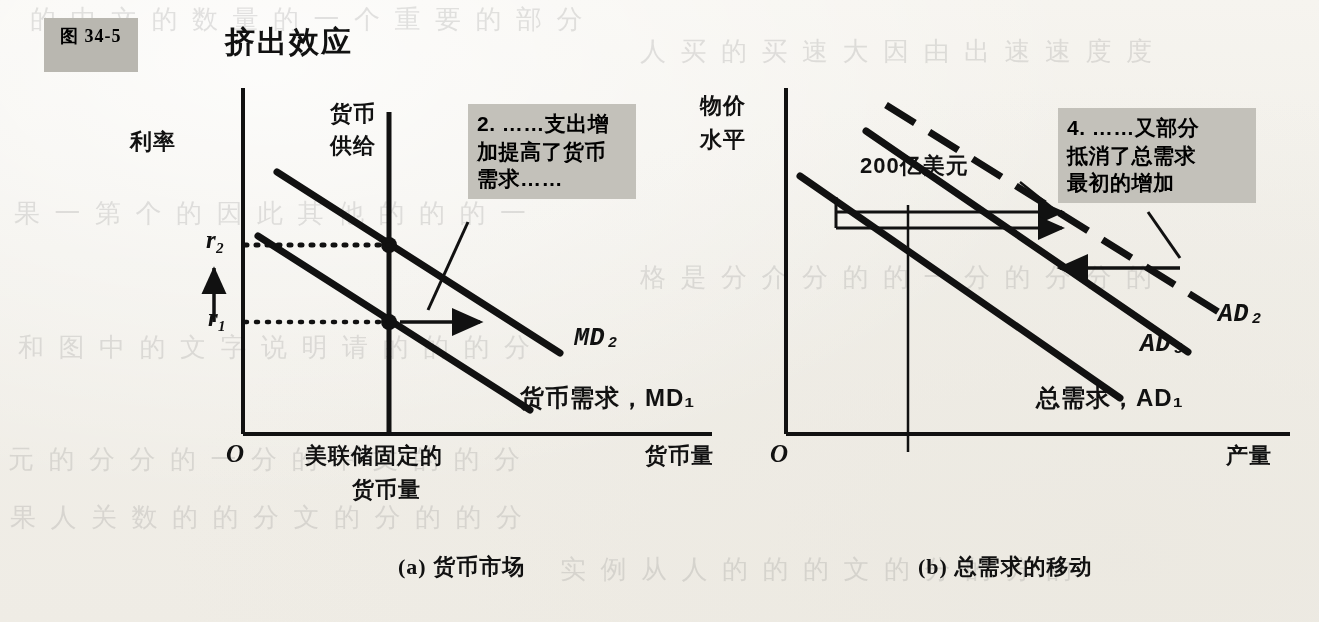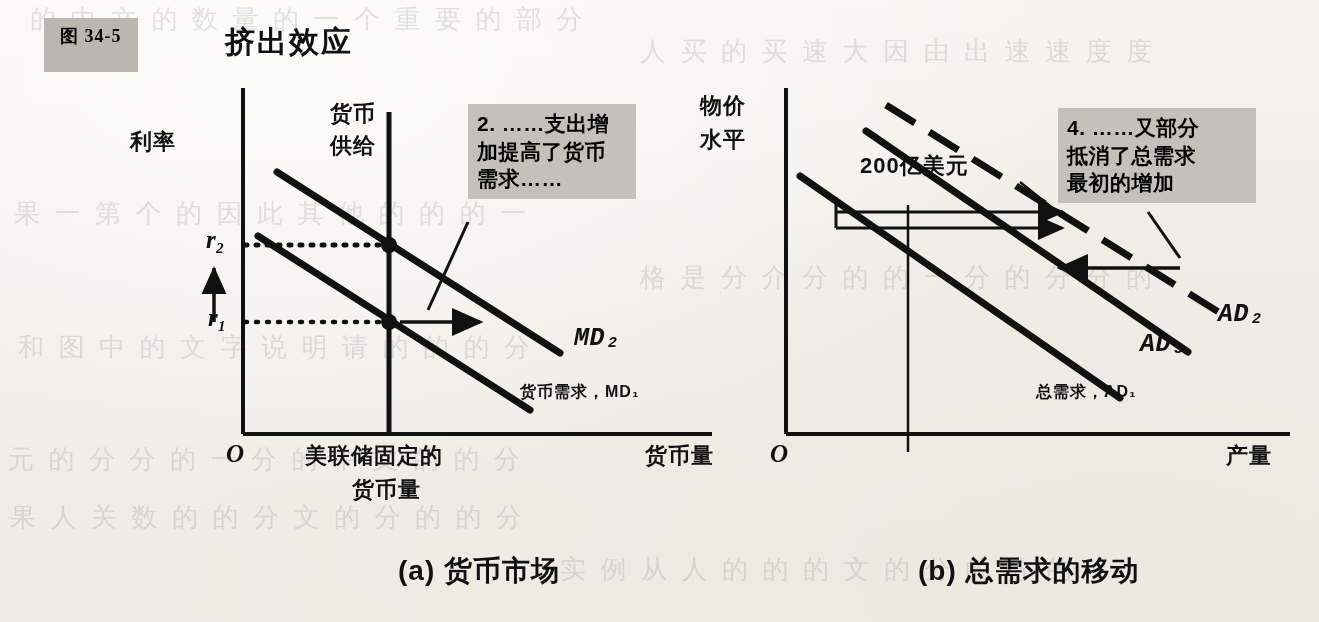--- a/index.html
+++ b/index.html
@@ -95,27 +95,28 @@
   }
   .origin {
     position: absolute;
     font-size: 25px;
     font-style: italic;
     font-family: "Liberation Serif", serif;
     font-weight: bold;
   }
   .panel-caption {
     position: absolute;
-    font-size: 28px;
-    font-weight: bold;
-    letter-spacing: 1px;
+    font-size: 22px;
+    font-weight: bold;
+    letter-spacing: 1px;
+    font-family: Liberation Serif, serif;
   }
   .mixed-label {
     position: absolute;
-    font-size: 16px;
+    font-size: 24px;
     font-weight: bold;
     letter-spacing: 1px;
   }
   svg { position: absolute; left: 0; top: 0; overflow: visible; }
 </style>
 </head>
 <body>
 
 <div id="page">
 

